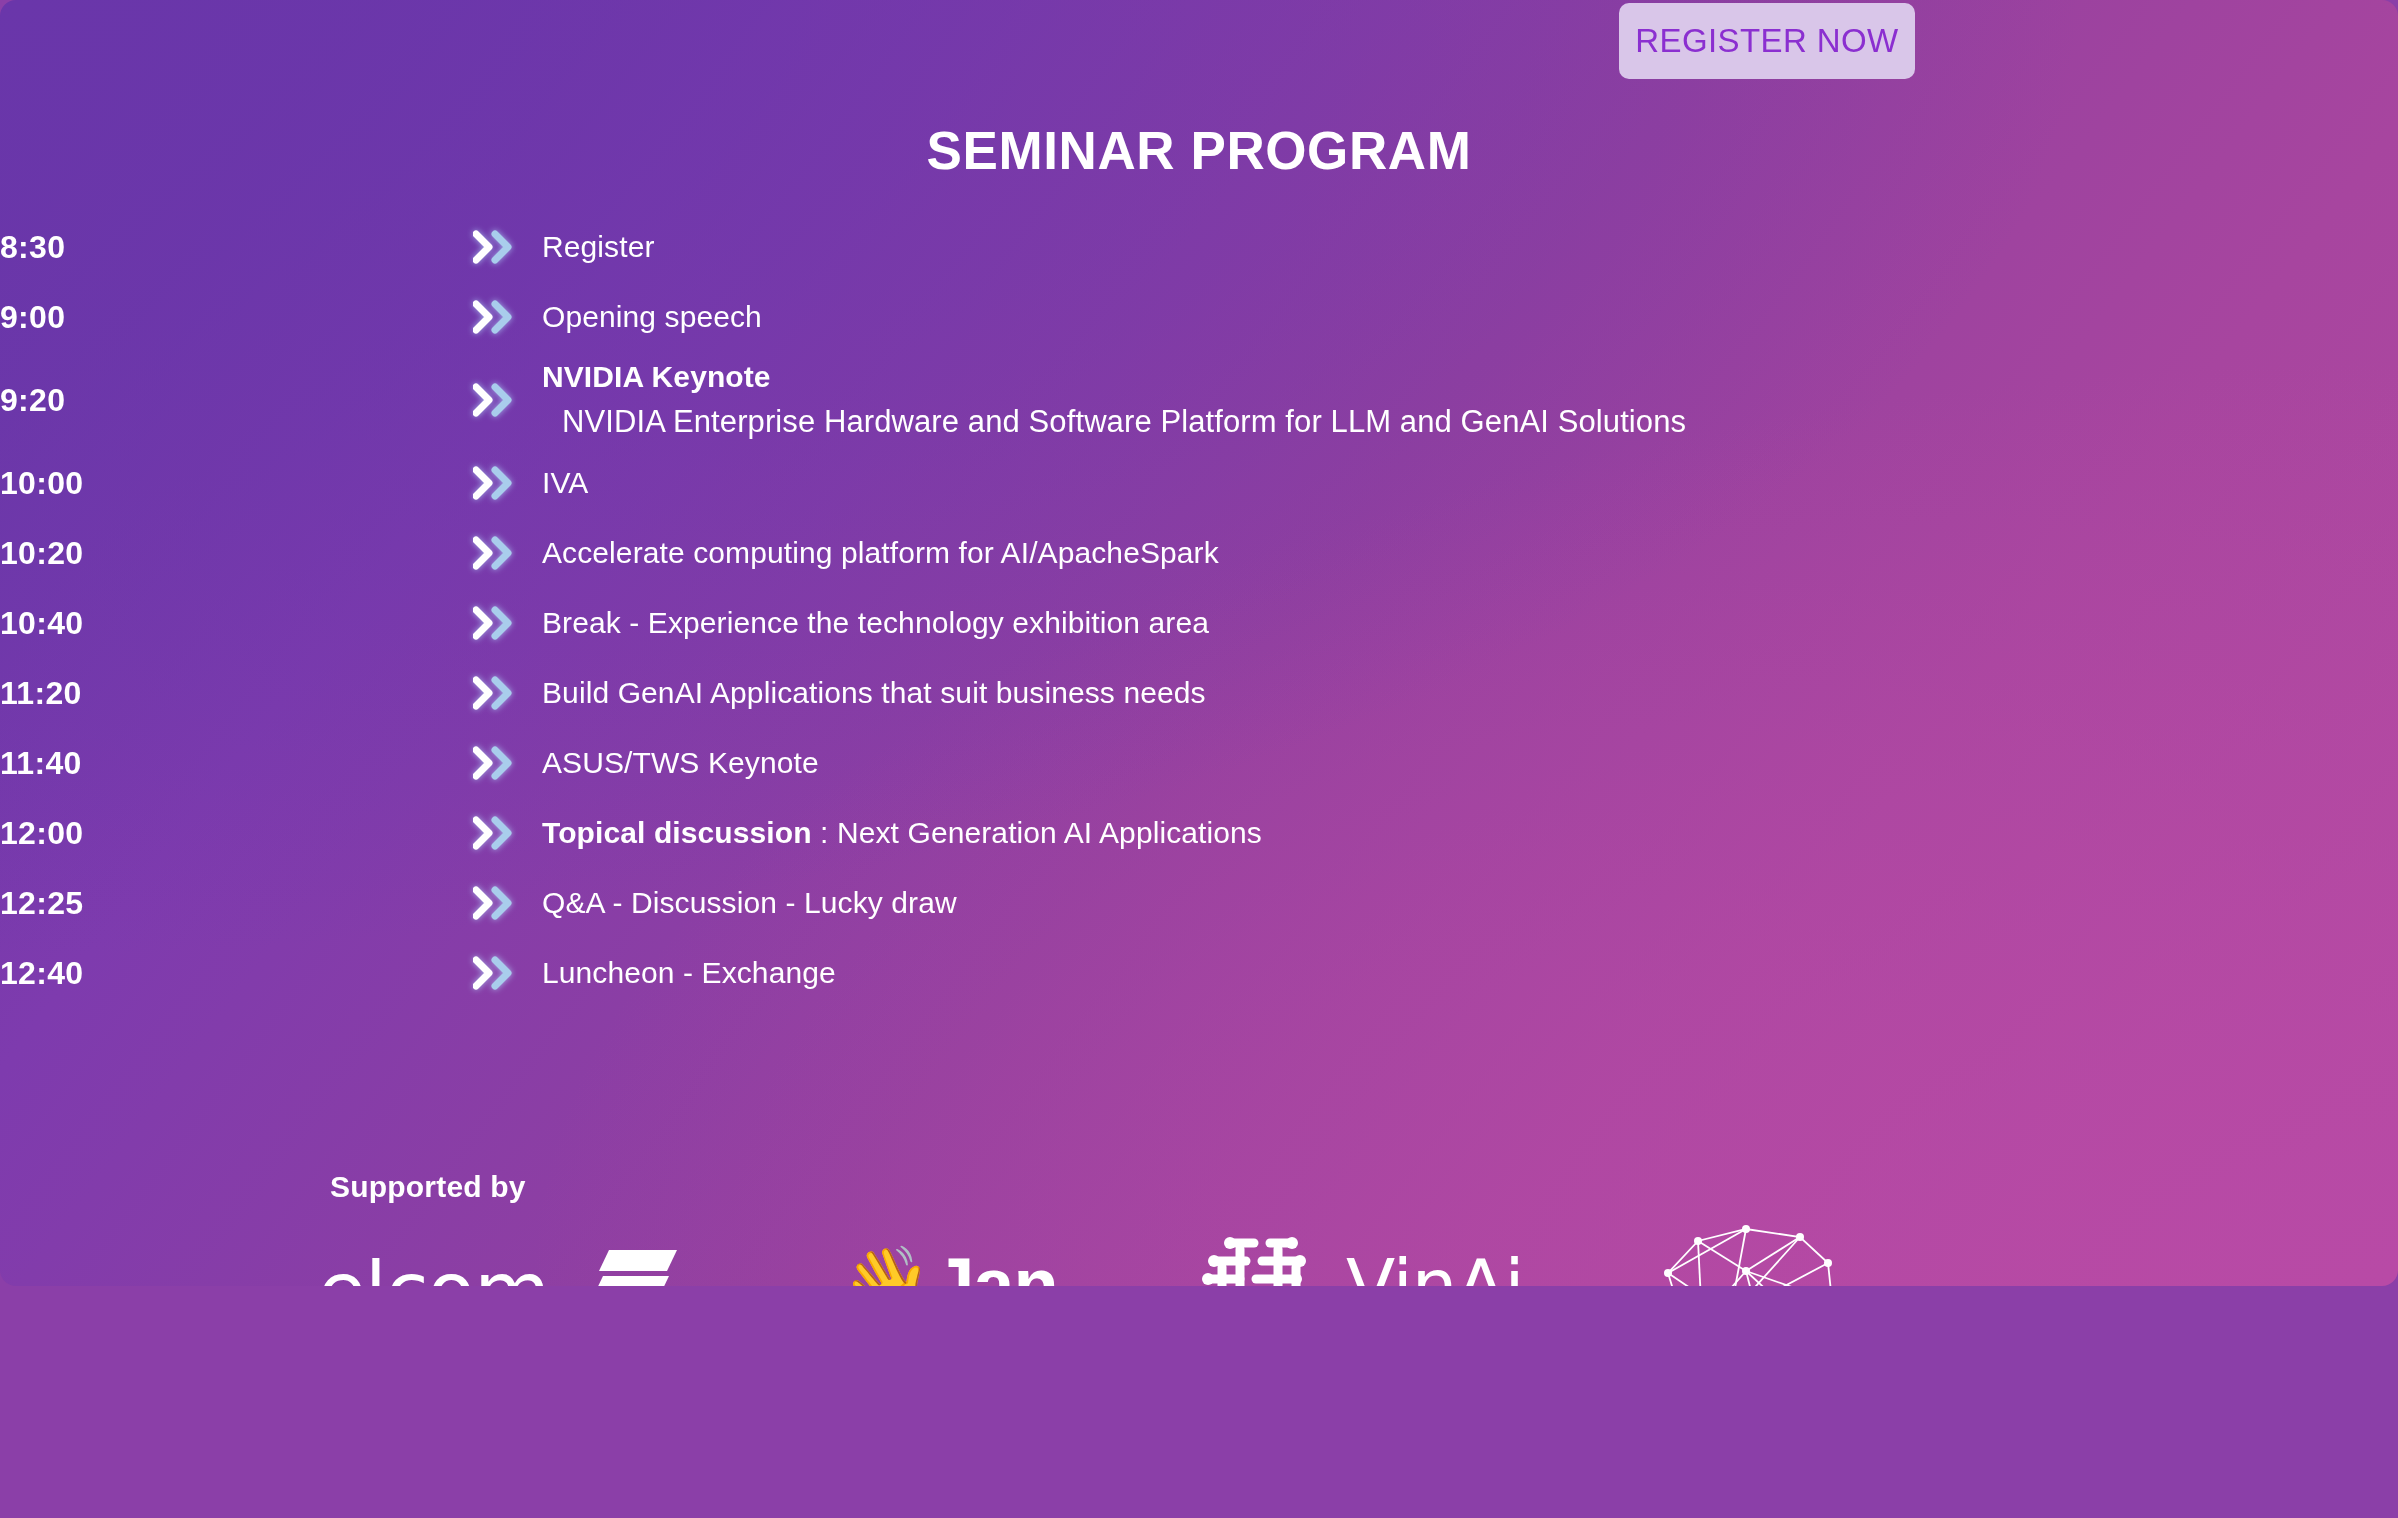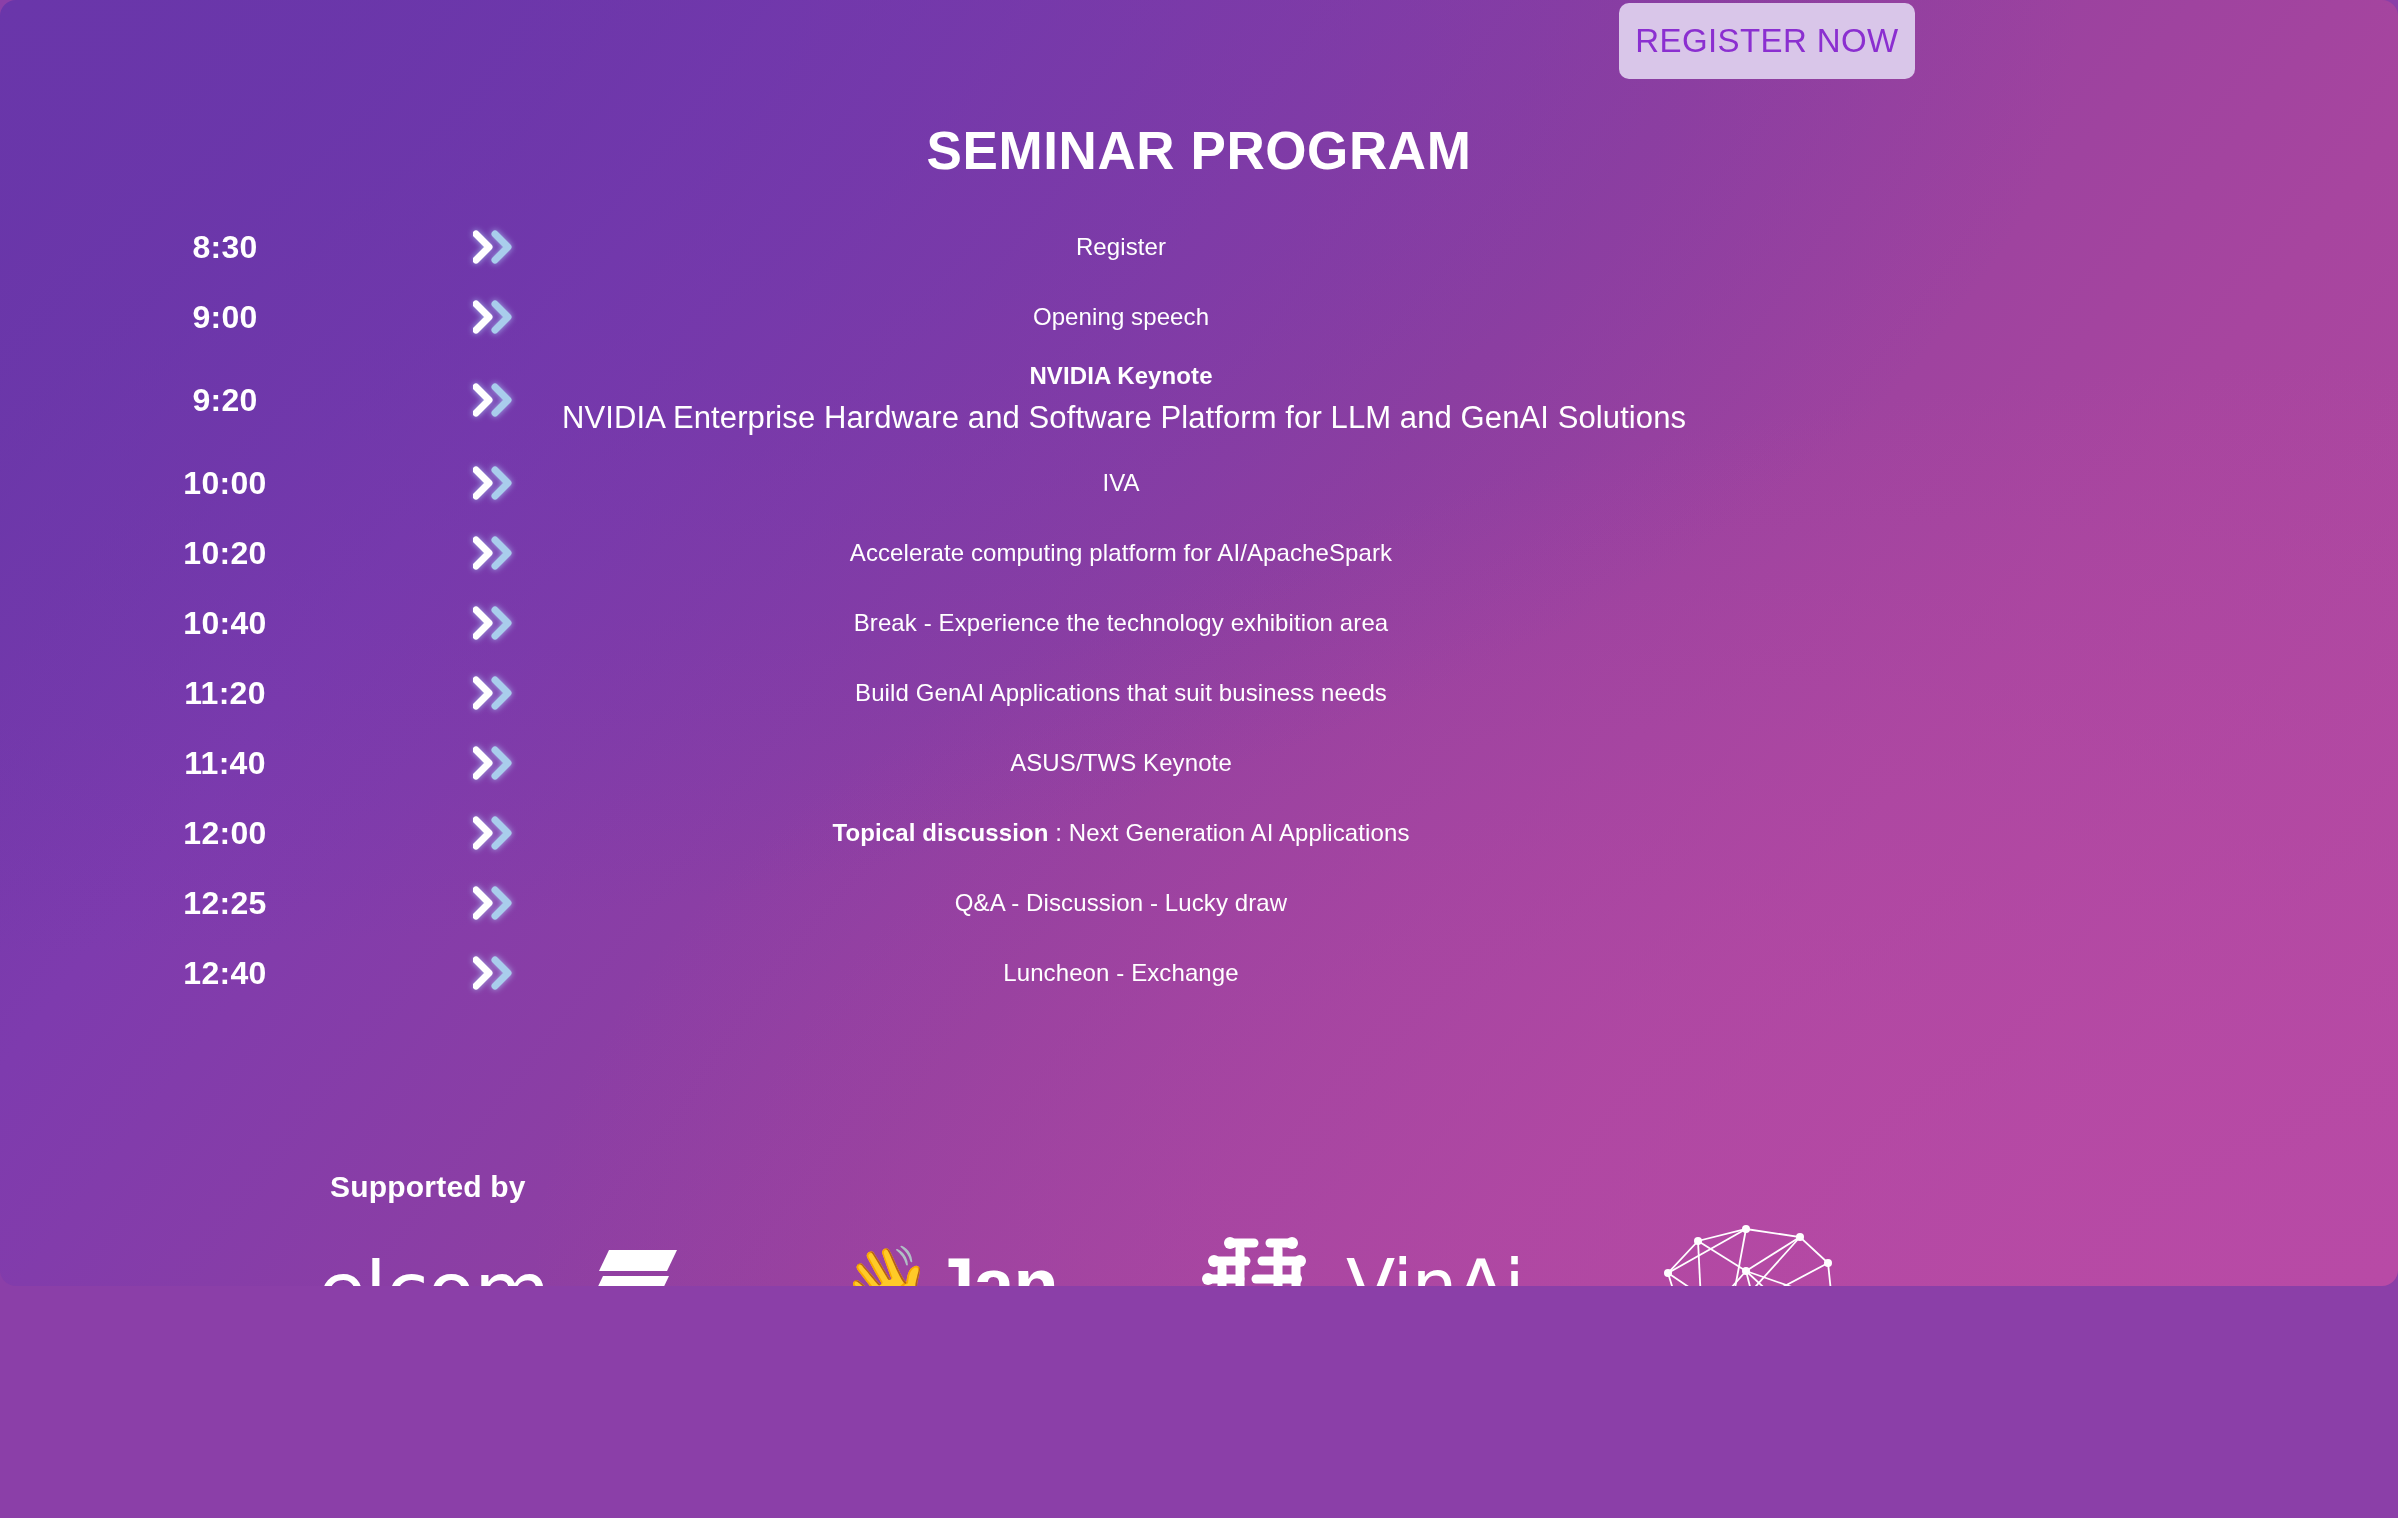--- a/index.html
+++ b/index.html
@@ -44,35 +44,34 @@
   
   #agenda { position:absolute; left:0; top:212px; width:1700px; }
   .agenda-row {
     display:flex; align-items:center;
     min-height:70px;
     padding:0 0 0 0;
   }
   .agenda-row.tall { min-height:96px; }
   .row-time {
     width:450px; flex:0 0 450px;
-    text-align:center;
+    text-align:left;
     color:#ffffff;
     font-size:32px; font-weight:700; letter-spacing:0.3px;
   }
   .row-chev {
     flex:0 0 76px; width:76px;
     display:flex; align-items:center; justify-content:center;
     padding-left:12px;
   }
   .row-chev svg { display:block; filter:drop-shadow(0 0 3px rgba(180,215,255,.75)); }
   .row-body { flex:1 1 auto; padding-left:16px; }
   .row-title {
-    color:#ffffff; font-size:24px; font-weight:400; letter-spacing:.1px;
+    color:#ffffff; font-size:30px; font-weight:400; letter-spacing:.1px;
     line-height:1.28;
-    text-align:center;
   }
   .row-title.bold { font-weight:700; }
   .row-sub {
     color:#ffffff; font-size:31px; font-weight:400; letter-spacing:.1px;
     line-height:1.3; margin-top:6px;margin-left:20px;
   }
   .row-title .lead { font-weight:700; }
   .row-title .rest { font-weight:400; }
 
   

